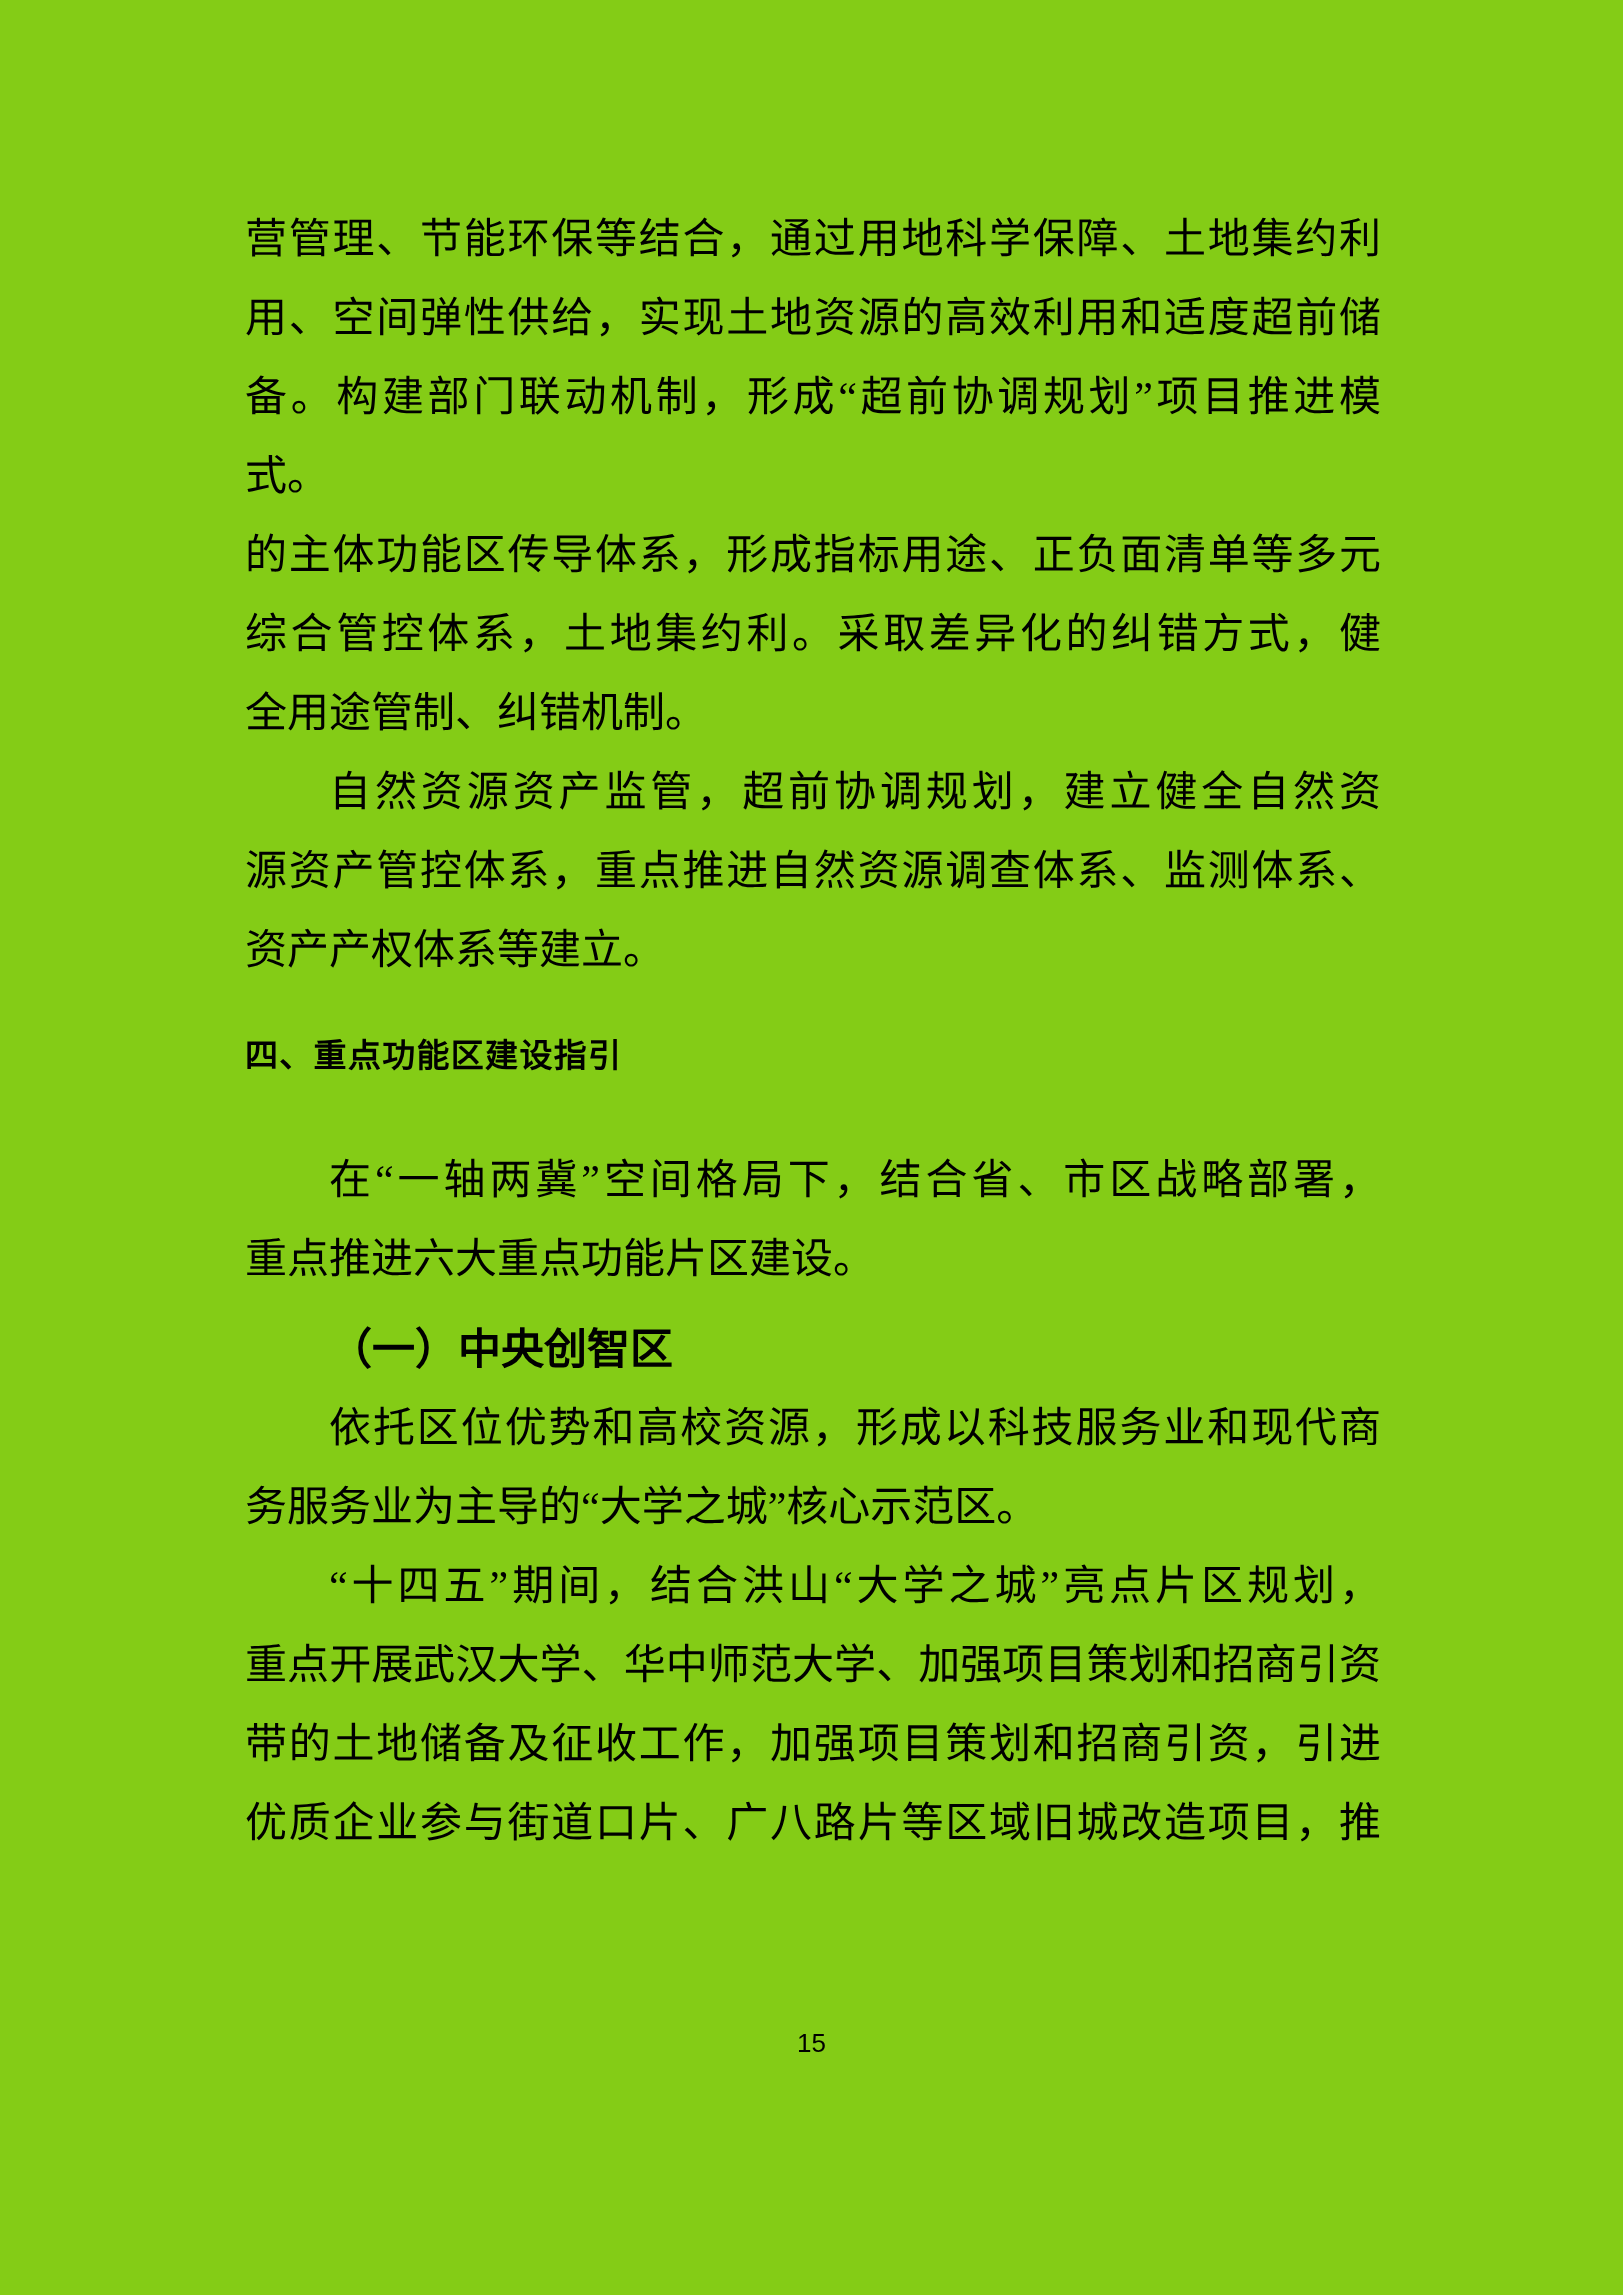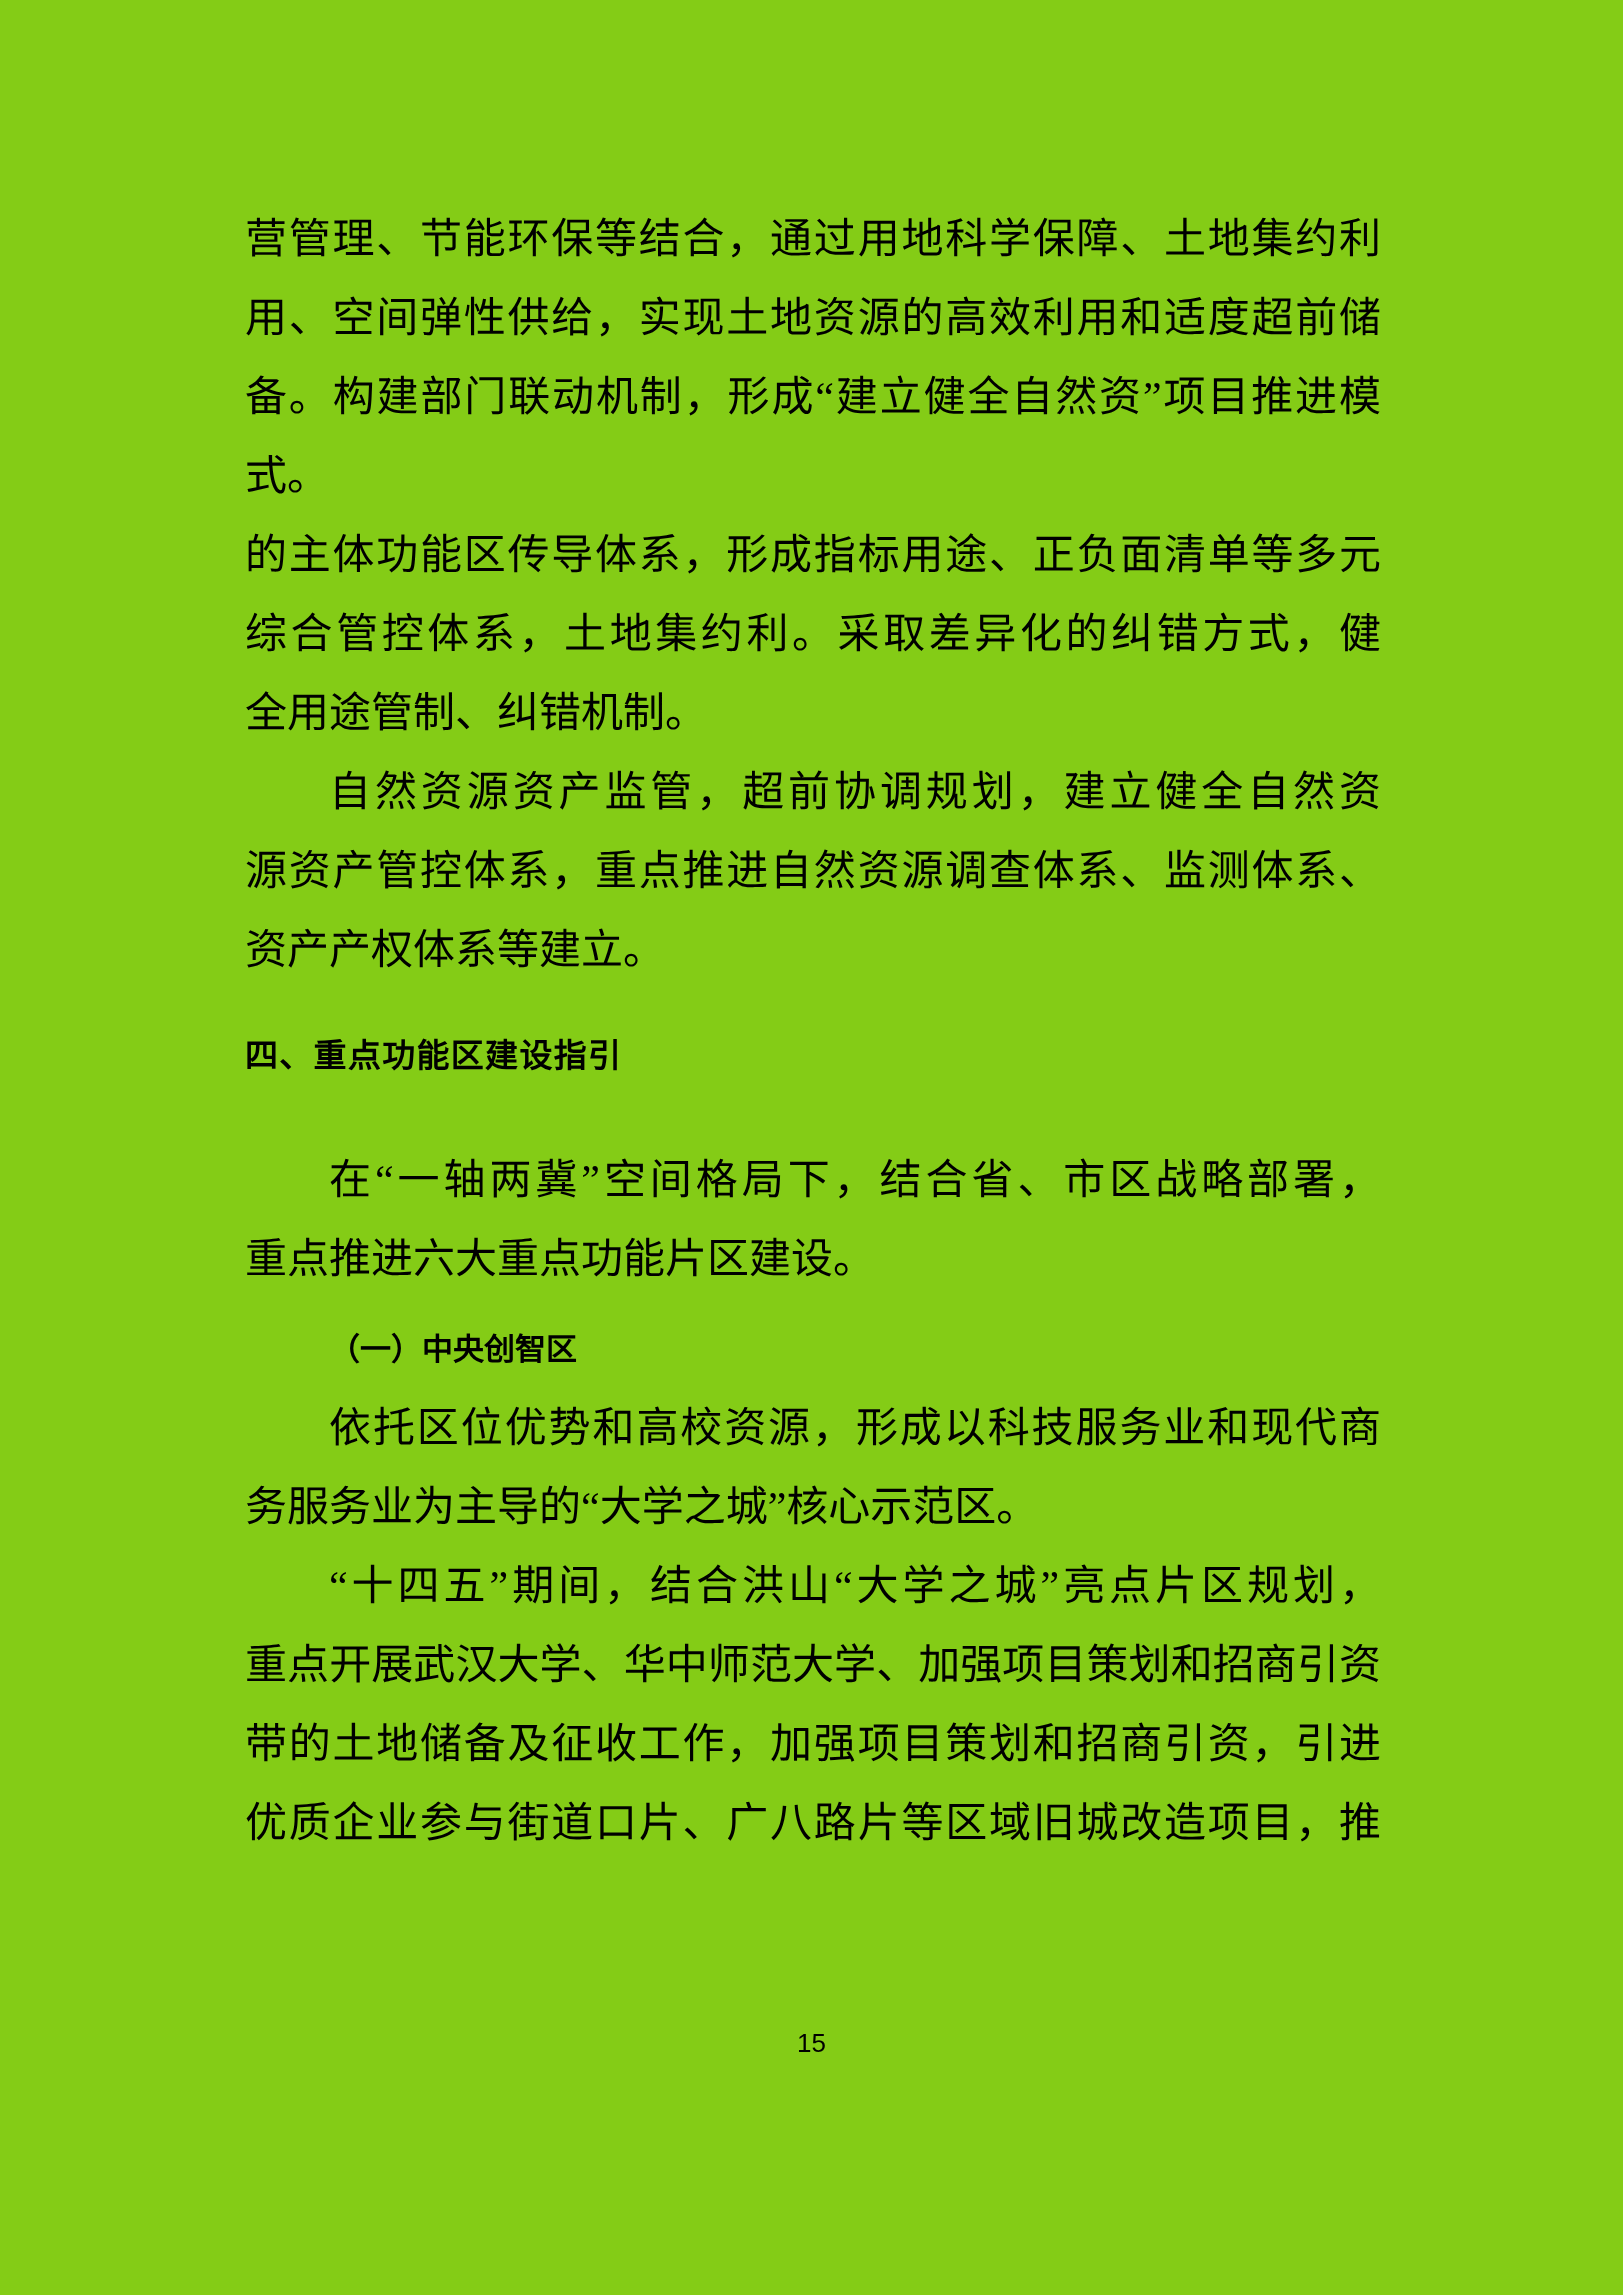--- a/index.html
+++ b/index.html
@@ -46,21 +46,21 @@
     font-weight: 700;
     font-size: 33px;
     line-height: 79px;
     height: 79px;
     margin: 26px 0 46px 0;
     text-align: left;
     letter-spacing: 1.3px;
   }
   .h2 {
     font-weight: 700;
-    font-size: 31px;
+    font-size: 43px;
     line-height: 79px;
     height: 79px;
     margin: 10.5px 0 0 0;
     text-indent: 84px;
     text-align: left;
   }
   .pagenum {
     position: absolute;
     top: 2029px;
     left: 0;
@@ -74,21 +74,21 @@
 </style>
 </head>
 <body>
 
 <div class="page">
   <div class="content">
 
     <div class="para">
       <div class="line full">营管理、节能环保等结合，通过用地科学保障、土地集约利</div>
       <div class="line full">用、空间弹性供给，实现土地资源的高效利用和适度超前储</div>
-      <div class="line full">备。构建部门联动机制，形成“建立健全自然资”项目推进模</div>
+      <div class="line full">备。构建部门联动机制，形成“超前协调规划”项目推进模</div>
       <div class="line last">式。</div>
     </div>
 
     <div class="para">
       <div class="line full">的主体功能区传导体系，形成指标用途、正负面清单等多元</div>
       <div class="line full">综合管控体系，土地集约利。采取差异化的纠错方式，健</div>
       <div class="line last">全用途管制、纠错机制。</div>
     </div>
 
     <div class="para">

